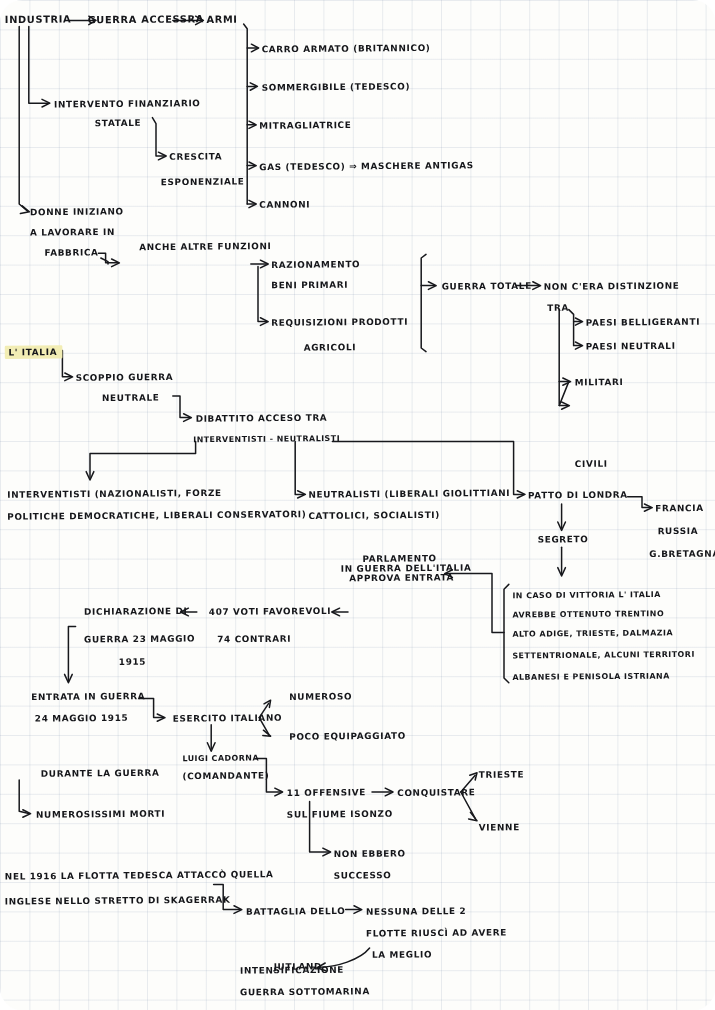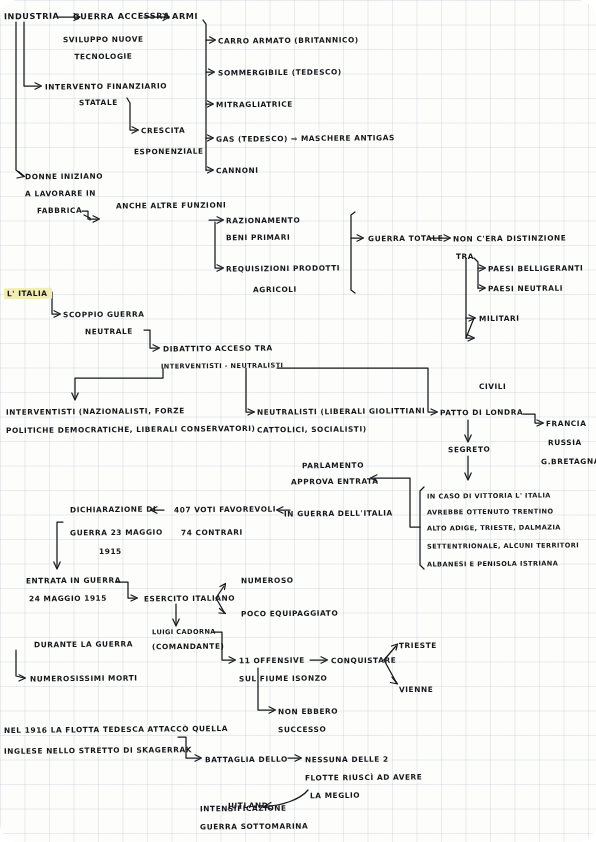--- a/index.html
+++ b/index.html
@@ -179,22 +179,20 @@
 
     <path d="M 288 758 L 300 758"></path>
     <path d="M 295 754.8 L 301.5 758 L 295 761.2"></path>
 
     <path d="M 308 790 C 300 800, 280 806, 266 806"></path>
     <path d="M 271 802.5 L 264 806.5 L 271.5 809"></path>
   </svg>
 
   <div class="nd big" style="left:4px; top:11px;">INDUSTRIA</div>
   <div class="nd big" style="left:73px; top:11px;">GUERRA ACCESSRA</div>
-  <div class="nd l2" style="left:63px; top:31px; text-align:center;">SVILUPPO NUOVE
-TECNOLOGIE</div>
   <div class="nd big" style="left:172px; top:11px;">ARMI</div>
 
   <div class="nd" style="left:218px; top:35px;">CARRO ARMATO (BRITANNICO)</div>
   <div class="nd" style="left:218px; top:67px;">SOMMERGIBILE (TEDESCO)</div>
   <div class="nd" style="left:216px; top:99px;">MITRAGLIATRICE</div>
   <div class="nd" style="left:216px; top:133px;">GAS (TEDESCO) ⇒ MASCHERE ANTIGAS</div>
   <div class="nd" style="left:216px; top:165px;">CANNONI</div>
 
   <div class="nd" style="left:45px; top:81px;">INTERVENTO FINANZIARIO</div>
   <div class="nd" style="left:79px; top:97px;">STATALE</div>
@@ -231,21 +229,21 @@
   <div class="nd" style="left:257px; top:424px;">CATTOLICI, SOCIALISTI)</div>
 
   <div class="nd" style="left:440px; top:407px;">PATTO DI LONDRA</div>
   <div class="nd" style="left:448px; top:444px;">SEGRETO</div>
   <div class="nd" style="left:546px; top:418px;">FRANCIA</div>
   <div class="nd" style="left:548px; top:437px;">RUSSIA</div>
   <div class="nd" style="left:541px; top:456px;">G.BRETAGNA</div>
 
   <div class="nd" style="left:302px; top:460px;">PARLAMENTO</div>
   <div class="nd" style="left:291px; top:476px;">APPROVA ENTRATA</div>
-  <div class="nd" style="left:284px; top:508px;">IN GUERRA DELL'ITALIA</div>
+  <div class="nd" style="left:284px; top:468px;">IN GUERRA DELL'ITALIA</div>
 
   <div class="nd" style="left:174px; top:504px;">407 VOTI FAVOREVOLI</div>
   <div class="nd" style="left:181px; top:527px;">74 CONTRARI</div>
 
   <div class="nd" style="left:70px; top:504px;">DICHIARAZIONE DI</div>
   <div class="nd" style="left:70px; top:527px;">GUERRA 23 MAGGIO</div>
   <div class="nd" style="left:99px; top:546px;">1915</div>
 
   <div class="nd sm" style="left:427px; top:491px;">IN CASO DI VITTORIA L' ITALIA</div>
   <div class="nd sm" style="left:427px; top:507px;">AVREBBE OTTENUTO TRENTINO</div>

